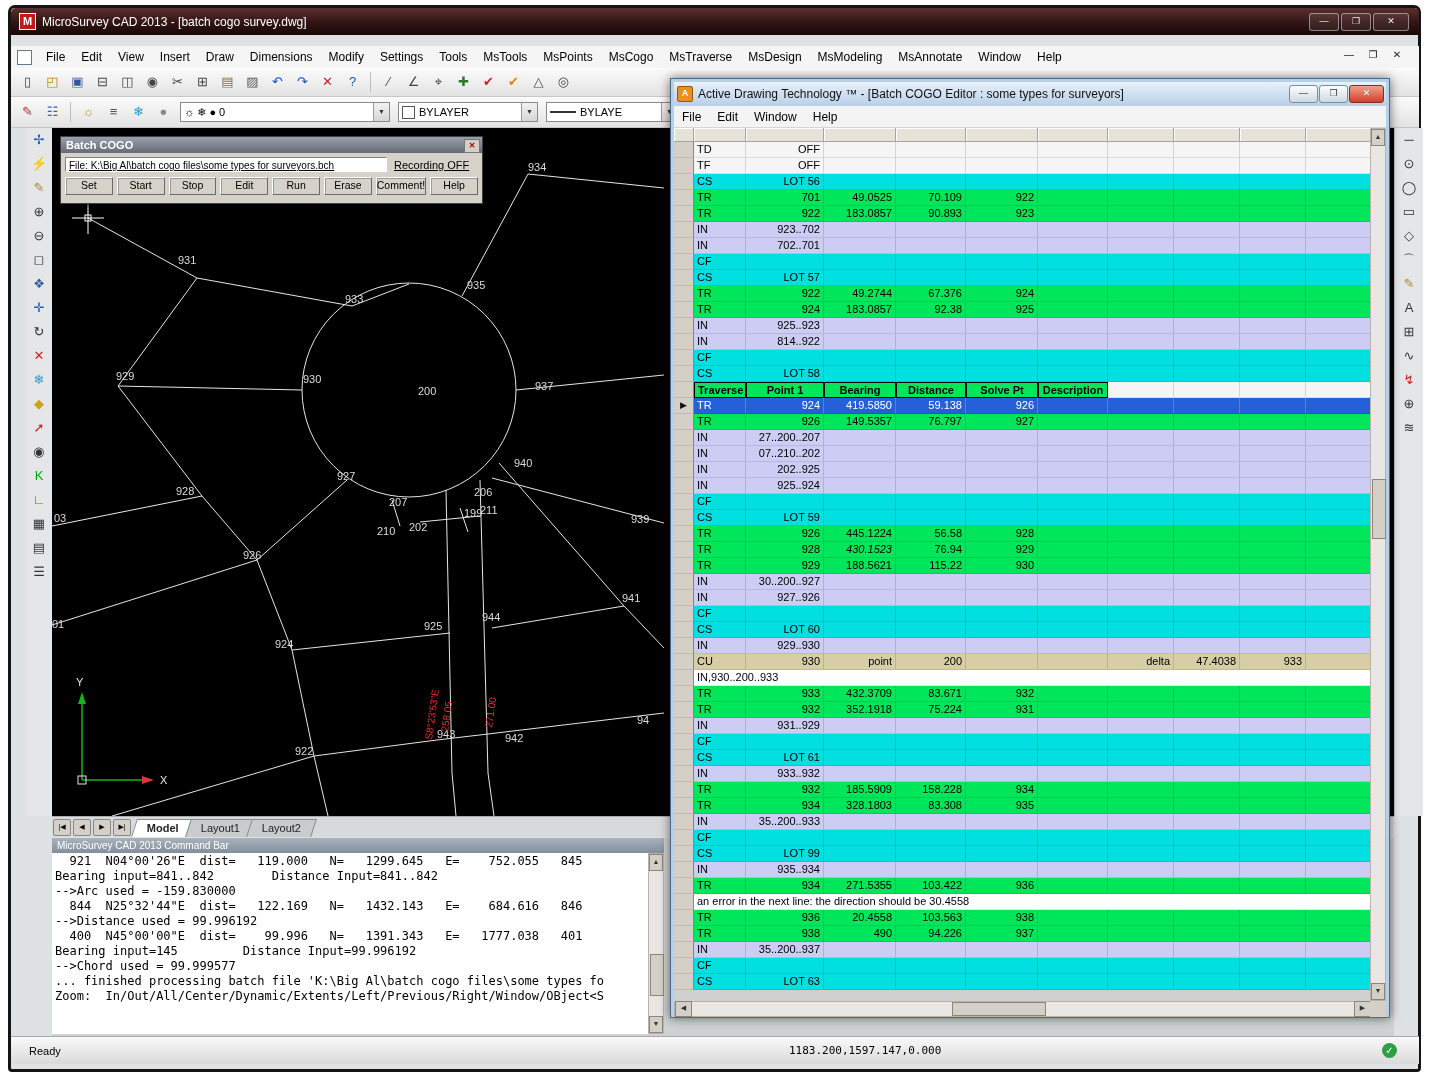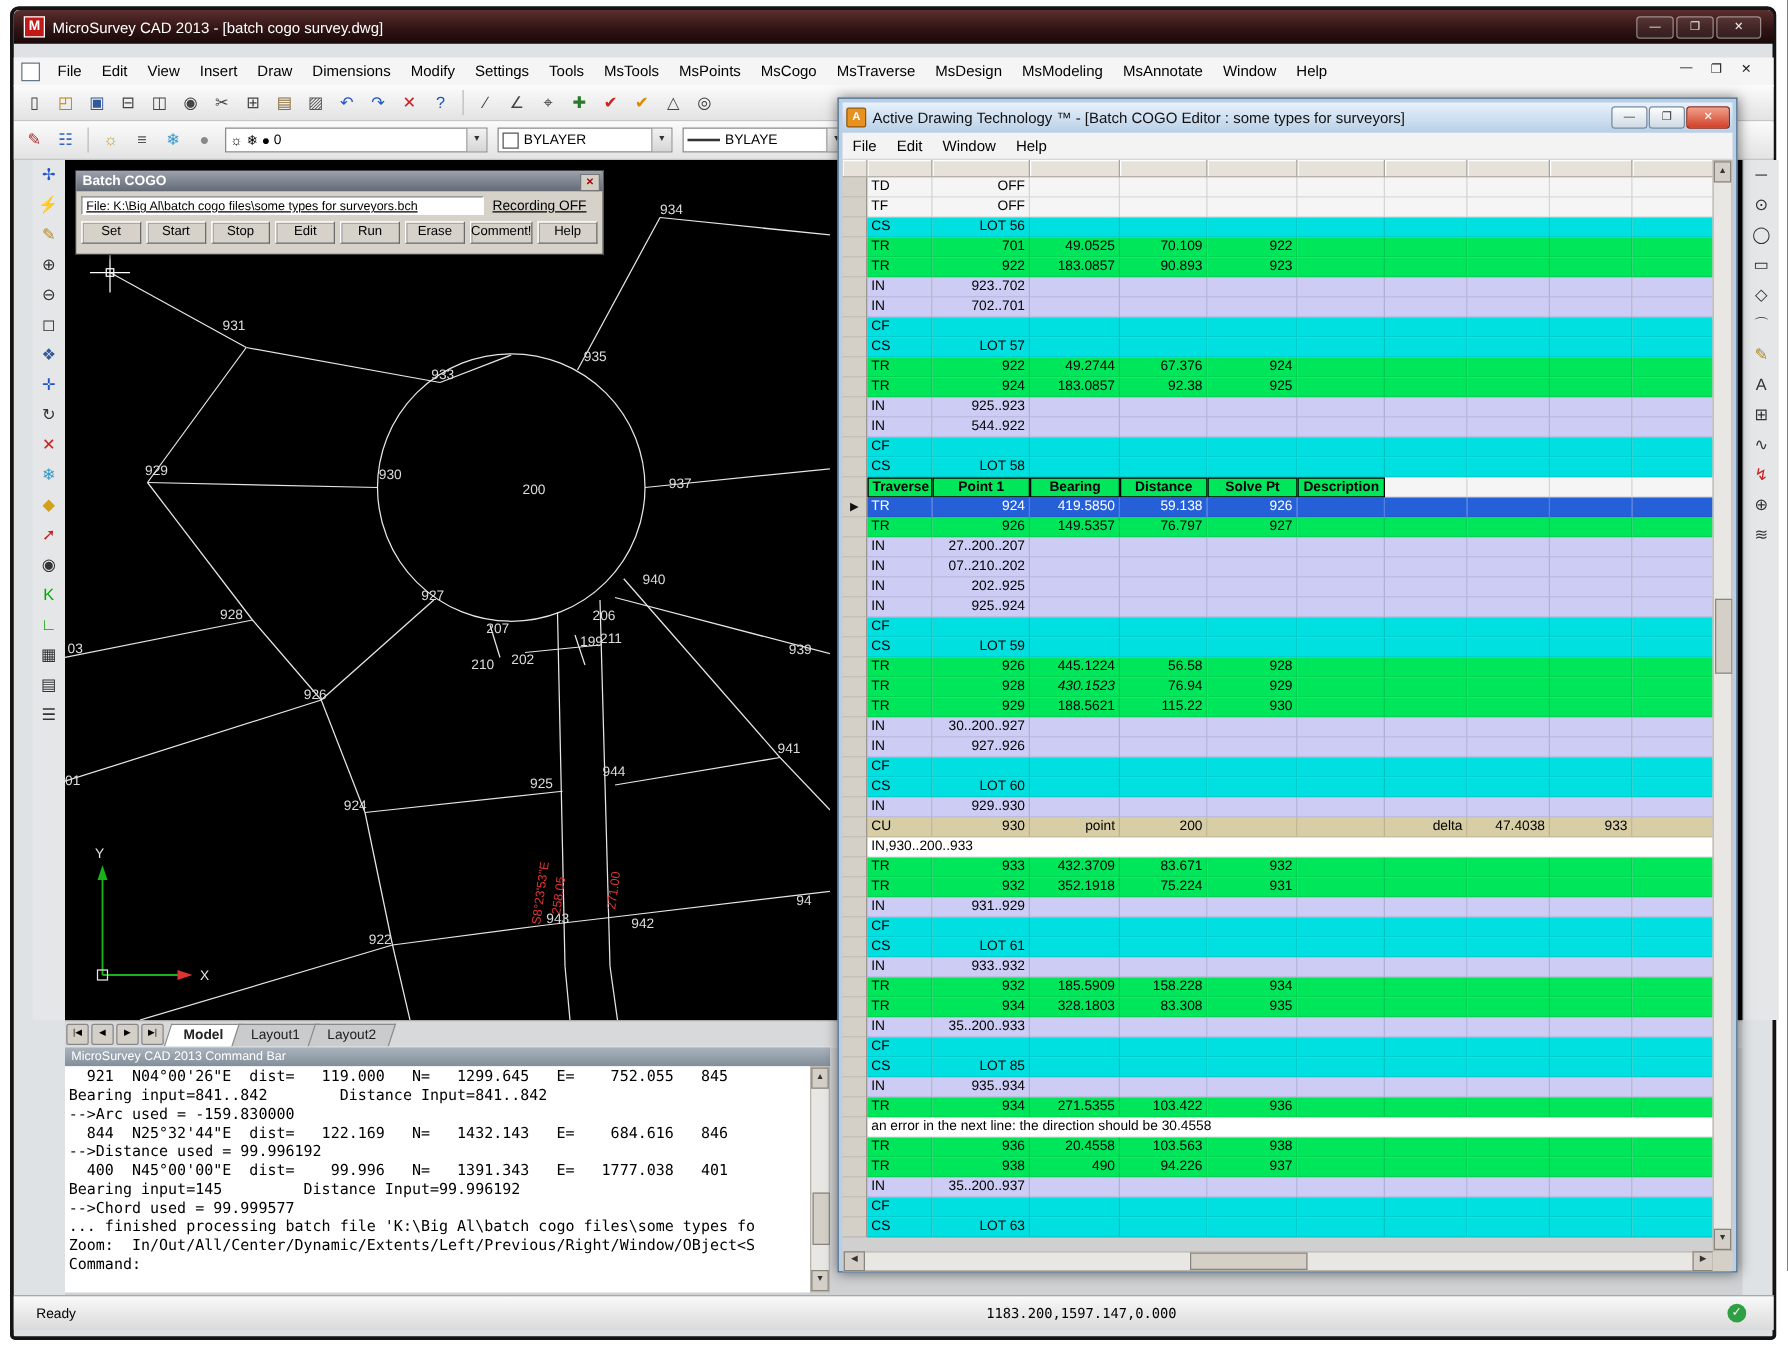--- a/index.html
+++ b/index.html
@@ -374,21 +374,20 @@
       <div class="cline">  921  N04°00'26"E  dist=   119.000   N=   1299.645   E=    752.055   845</div>
       <div class="cline">Bearing input=841..842        Distance Input=841..842</div>
       <div class="cline">--&gt;Arc used = -159.830000</div>
       <div class="cline">  844  N25°32'44"E  dist=   122.169   N=   1432.143   E=    684.616   846</div>
       <div class="cline">--&gt;Distance used = 99.996192</div>
       <div class="cline">  400  N45°00'00"E  dist=    99.996   N=   1391.343   E=   1777.038   401</div>
       <div class="cline">Bearing input=145         Distance Input=99.996192</div>
       <div class="cline">--&gt;Chord used = 99.999577</div>
       <div class="cline">... finished processing batch file 'K:\Big Al\batch cogo files\some types fo</div>
       <div class="cline">Zoom:  In/Out/All/Center/Dynamic/Extents/Left/Previous/Right/Window/OBject&lt;S</div>
-      <div class="cline">Command:</div>
     </div>
   <div class="vscroll cmd-vscroll">
     <div class="sarrow up">▲</div>
     <div class="sthumb"></div>
     <div class="sarrow dn">▼</div>
   </div>
 </div>
 
 <div class="statusbar">
   <span class="s-ready">Ready</span>
@@ -600,21 +599,21 @@
           <div class="gcell ar" style="width: 72px;"></div>
           <div class="gcell ar" style="width: 70px;"></div>
           <div class="gcell ar" style="width: 66px;"></div>
           <div class="gcell ar" style="width: 66px;"></div>
           <div class="gcell ar" style="width: 66px;"></div>
           <div class="gcell ar" style="width: 66px;"></div>
         </div>
         <div class="grow r-l">
           <div class="gcell gutter"></div>
           <div class="gcell al" style="width: 52px;">IN</div>
-          <div class="gcell ar" style="width: 78px;">544..922</div>
+          <div class="gcell ar" style="width: 78px;">814..922</div>
           <div class="gcell ar" style="width: 72px;"></div>
           <div class="gcell ar" style="width: 70px;"></div>
           <div class="gcell ar" style="width: 72px;"></div>
           <div class="gcell ar" style="width: 70px;"></div>
           <div class="gcell ar" style="width: 66px;"></div>
           <div class="gcell ar" style="width: 66px;"></div>
           <div class="gcell ar" style="width: 66px;"></div>
           <div class="gcell ar" style="width: 66px;"></div>
         </div>
         <div class="grow r-c">
@@ -1007,21 +1006,21 @@
           <div class="gcell ar" style="width: 72px;"></div>
           <div class="gcell ar" style="width: 70px;"></div>
           <div class="gcell ar" style="width: 66px;"></div>
           <div class="gcell ar" style="width: 66px;"></div>
           <div class="gcell ar" style="width: 66px;"></div>
           <div class="gcell ar" style="width: 66px;"></div>
         </div>
         <div class="grow r-c">
           <div class="gcell gutter"></div>
           <div class="gcell al" style="width: 52px;">CS</div>
-          <div class="gcell ar" style="width: 78px;">LOT 85</div>
+          <div class="gcell ar" style="width: 78px;">LOT 99</div>
           <div class="gcell ar" style="width: 72px;"></div>
           <div class="gcell ar" style="width: 70px;"></div>
           <div class="gcell ar" style="width: 72px;"></div>
           <div class="gcell ar" style="width: 70px;"></div>
           <div class="gcell ar" style="width: 66px;"></div>
           <div class="gcell ar" style="width: 66px;"></div>
           <div class="gcell ar" style="width: 66px;"></div>
           <div class="gcell ar" style="width: 66px;"></div>
         </div>
         <div class="grow r-l">

